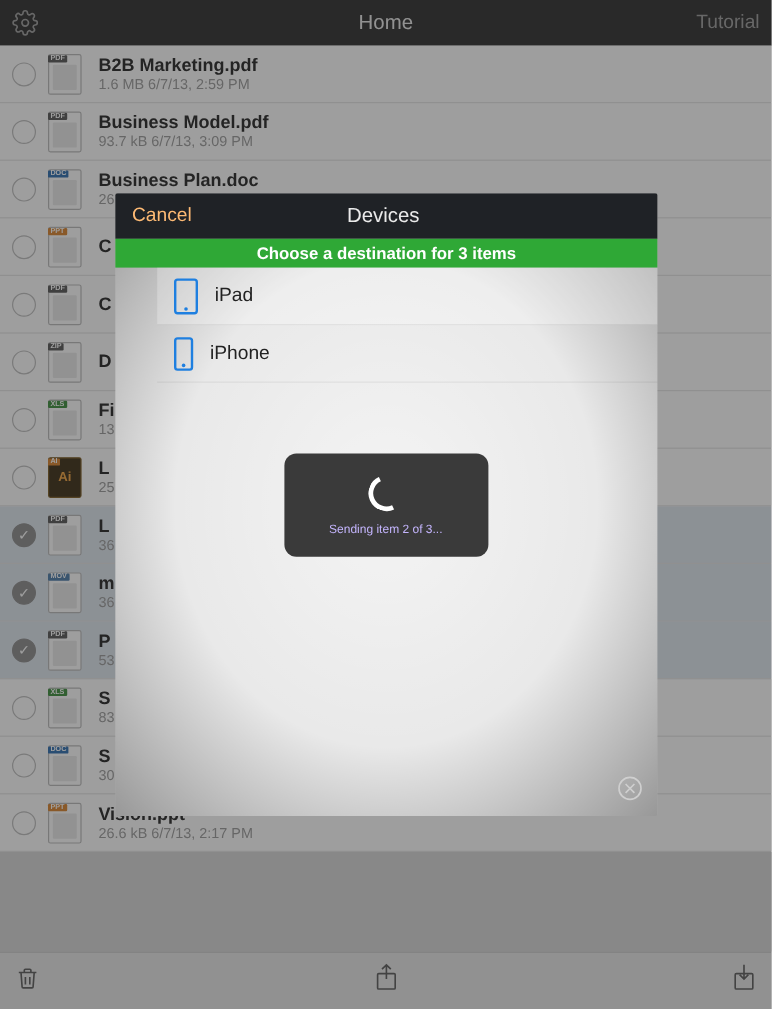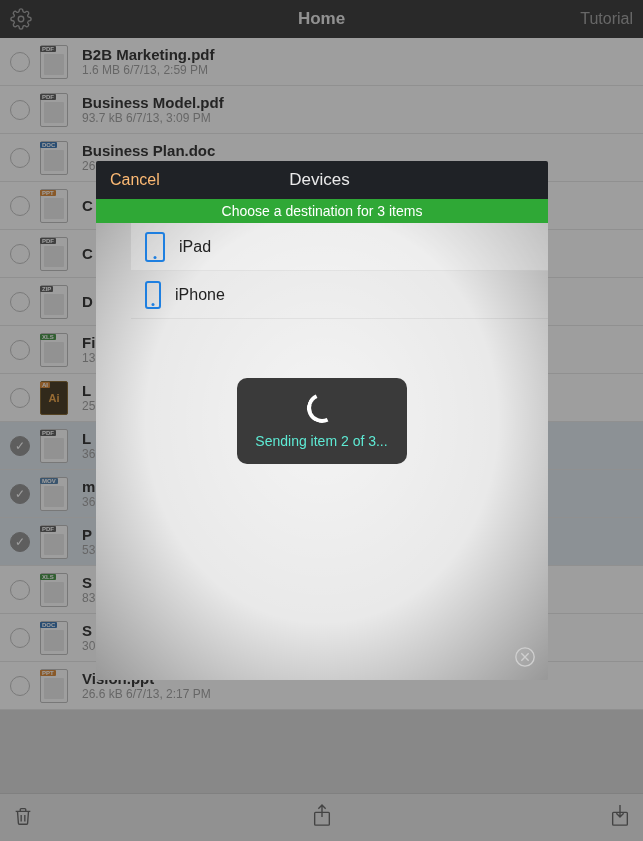--- a/index.html
+++ b/index.html
@@ -3,21 +3,21 @@
 <meta charset="utf-8">
 <style>
   * { margin: 0; padding: 0; box-sizing: border-box; }
   html, body { width: 643px; height: 841px; overflow: hidden; font-family: -apple-system, "Helvetica Neue", Arial, sans-serif; }
   body { background: #d8d8d8; position: relative; }
 
   
   .navbar { height: 38px; background: #2a2a2a; display: flex; align-items: center; justify-content: space-between; padding: 0 10px; color: #bdbdbd; }
   .nav-left, .nav-right { width: 80px; display: flex; align-items: center; }
   .nav-right { justify-content: flex-end; }
-  .nav-title { color: #e8e8e8; font-size: 17px; font-weight: 700; }
+  .nav-title { color: #e8e8e8; font-size: 17px; font-weight: 400; }
   .nav-left svg { stroke: #9c9c9c; }
   .nav-right { color: #9c9c9c; font-size: 16px; }
 
   
   .list { background: #fff; }
   .row { display: flex; align-items: center; height: 48px; border-bottom: 1px solid #e5e5e5; padding-left: 6px; }
   .row.selected { background: #dfe7ef; }
   .radio { width: 20px; height: 20px; border-radius: 50%; border: 1.5px solid #bdbdbd; margin: 0 10px 0 4px; flex-shrink: 0; display:flex; align-items:center; justify-content:center;}
   .radio.checked { background: #8b8b8b; border-color: #8b8b8b; }
   .radio.checked::after { content: "✓"; color: #fff; font-size: 12px; line-height: 1; }
@@ -45,37 +45,37 @@
   
   .dim { position: absolute; inset: 0; background: rgba(40,40,40,0.45); }
 
   
   .modal { position: absolute; left: 96px; top: 161px; width: 452px; height: 519px; background: #e9e9e9; border-radius: 2px; display: flex; flex-direction: column; overflow: hidden;
            background-image: radial-gradient(ellipse at center, rgba(255,255,255,0.5) 0%, rgba(0,0,0,0) 55%, rgba(0,0,0,0.35) 100%); }
   .modal-head { height: 38px; background: #1f2226; display: flex; align-items: center; justify-content: space-between; padding: 0 14px; }
   .modal-cancel { color: #fdba74; font-size: 16px; }
   .modal-title { color: #eaeaea; font-size: 17px; }
   .modal-head .pad { width: 55px; }
-  .modal-banner { height: 24px; background: #2fa836; color: #fff; font-size: 14px; display: flex; align-items: center; justify-content: center; }
+  .modal-banner { height: 24px; background: #2fa836; color: #fff; font-size: 14px; display: flex; align-items: center; justify-content: center; font-weight: bold; }
   .dev-row { height: 48px; display: flex; align-items: center; padding-left: 14px; border-bottom: 1px solid rgba(0,0,0,0.06); margin-left: 35px; }
   .dev-row:first-of-type { background: rgba(255,255,255,0.25); }
   .dev-glyph { width: 20px; height: 30px; margin-right: 14px; position: relative; }
   .dev-glyph.tablet { border: 2px solid #1e7fe0; border-radius: 3px; }
   .dev-glyph.tablet::after { content:""; position:absolute; left:50%; bottom:1px; width:3px; height:3px; background:#1e7fe0; border-radius:50%; transform:translateX(-50%);}
   .dev-glyph.phone  { width:16px; height:28px; border: 2px solid #1e7fe0; border-radius: 3px; }
   .dev-glyph.phone::after { content:""; position:absolute; left:50%; bottom:1px; width:3px; height:3px; background:#1e7fe0; border-radius:50%; transform:translateX(-50%);}
   .dev-label { font-size: 16px; color: #222; }
 
   .close-btn { position:absolute; right:12px; bottom:12px; width:22px; height:22px; }
   .close-btn svg { stroke:#cfcfcf; }
 
   
   .hud { position:absolute; left:50%; top:378px; transform:translateX(-50%); width:170px; height:86px; background:#3a3a3a; border-radius:10px; display:flex; flex-direction:column; align-items:center; justify-content:center; gap:10px; }
   .spinner { width:30px; height:30px; border-radius:50%; border:4px solid #fff; border-top-color: transparent; border-right-color: transparent; transform: rotate(20deg); }
-  .hud-text { color:#5eead4; font-size:14px; }
+  .hud-text { color:#c4b5fd; font-size:10px; }
 </style>
 </head>
 <body>
 
 <div class="navbar">
   <div class="nav-left">
     <svg width="22" height="22" viewBox="0 0 24 24" fill="none" stroke-width="1.5">
       <circle cx="12" cy="12" r="3"></circle>
         <path d="M19.4 15a1.7 1.7 0 0 0 .34 1.87l.06.06a2 2 0 1 1-2.83 2.83l-.06-.06a1.7 1.7 0 0 0-1.87-.34 1.7 1.7 0 0 0-1.03 1.56V21a2 2 0 0 1-4 0v-.09A1.7 1.7 0 0 0 9 19.4a1.7 1.7 0 0 0-1.87.34l-.06.06a2 2 0 1 1-2.83-2.83l.06-.06A1.7 1.7 0 0 0 4.6 15a1.7 1.7 0 0 0-1.56-1.03H3a2 2 0 0 1 0-4h.09A1.7 1.7 0 0 0 4.6 9a1.7 1.7 0 0 0-.34-1.87l-.06-.06A2 2 0 1 1 7.03 4.24l.06.06A1.7 1.7 0 0 0 9 4.6 1.7 1.7 0 0 0 10.03 3.04V3a2 2 0 0 1 4 0v.09c0 .67.4 1.27 1.03 1.51A1.7 1.7 0 0 0 16.93 4.3l.06-.06a2 2 0 1 1 2.83 2.83l-.06.06A1.7 1.7 0 0 0 19.4 9c.24.63.84 1.03 1.51 1.03H21a2 2 0 0 1 0 4h-.09a1.7 1.7 0 0 0-1.51 1.03z"></path>
     </svg>

